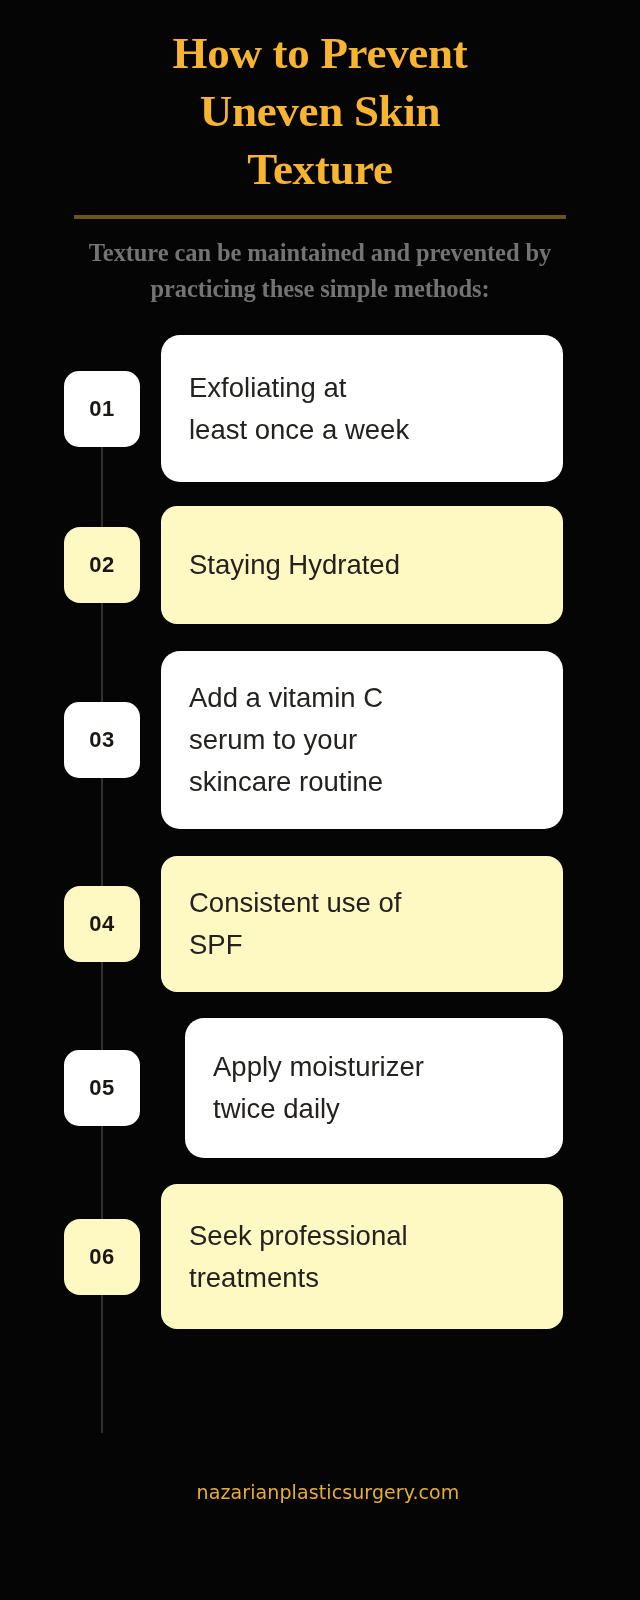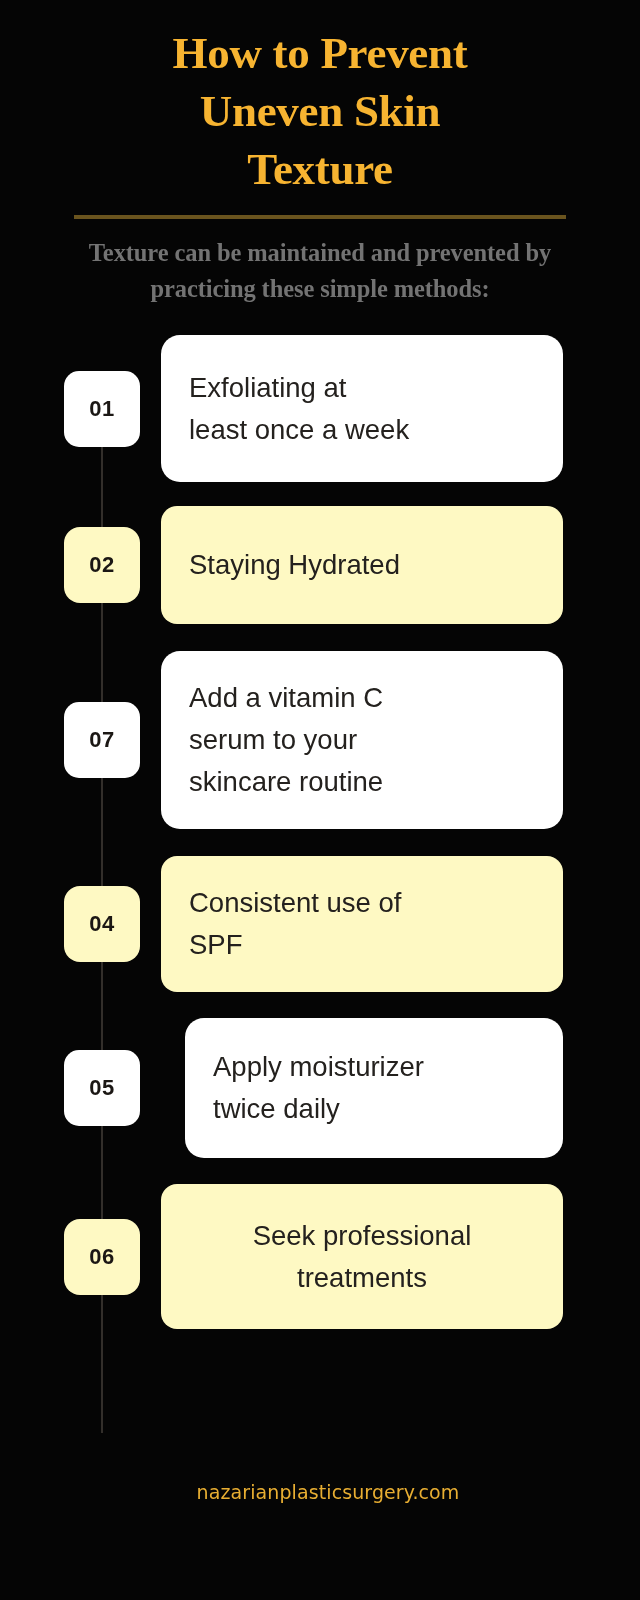--- a/index.html
+++ b/index.html
@@ -121,21 +121,21 @@
   .step-03 { margin-top: 27px; }
   .step-04 { margin-top: 27px; }
   .step-05 { margin-top: 26px; gap: 24px; }
   .step-06 { margin-top: 26px; }
 
   .step-01 .card { min-height: 147px; }
   .step-02 .card { min-height: 118px; }
   .step-03 .card { min-height: 163px; }
   .step-04 .card { min-height: 125px; }
   .step-05 .card { min-height: 140px; }
-  .step-06 .card { min-height: 145px; align-items: center; }
+  .step-06 .card { min-height: 145px; }
 
   
   .footer {
     position: absolute;
     left: 0;
     right: 0;
     top: 1481px;
     text-align: center;
     padding-left: 16px;
   }
@@ -184,21 +184,21 @@
       <div class="badge">
         <span>02</span>
       </div>
       <div class="card">
         <span class="line">Staying Hydrated</span>
       </div>
     </div>
 
     <div class="step step-03 v-light">
       <div class="badge">
-        <span>07</span>
+        <span>03</span>
       </div>
       <div class="card">
         <span class="line">Add a vitamin C</span>
         <span class="line">serum to your</span>
         <span class="line">skincare routine</span>
       </div>
     </div>
 
     <div class="step step-04 v-amber">
       <div class="badge">

